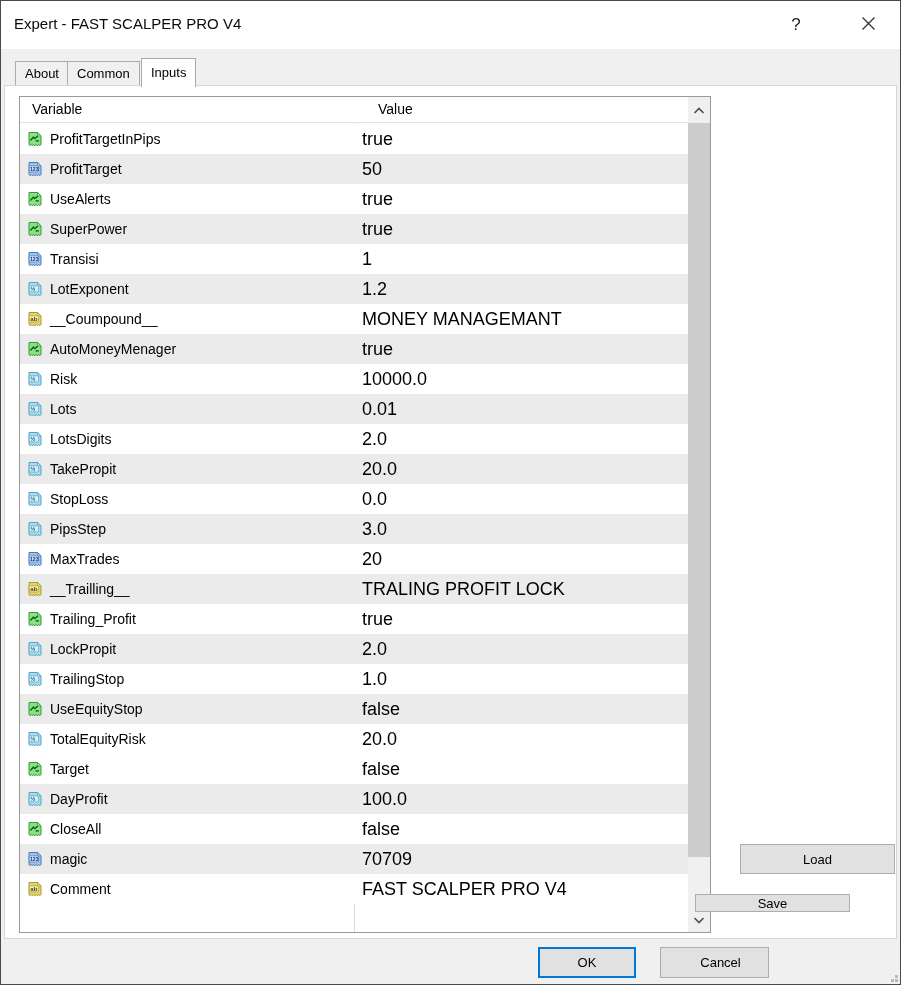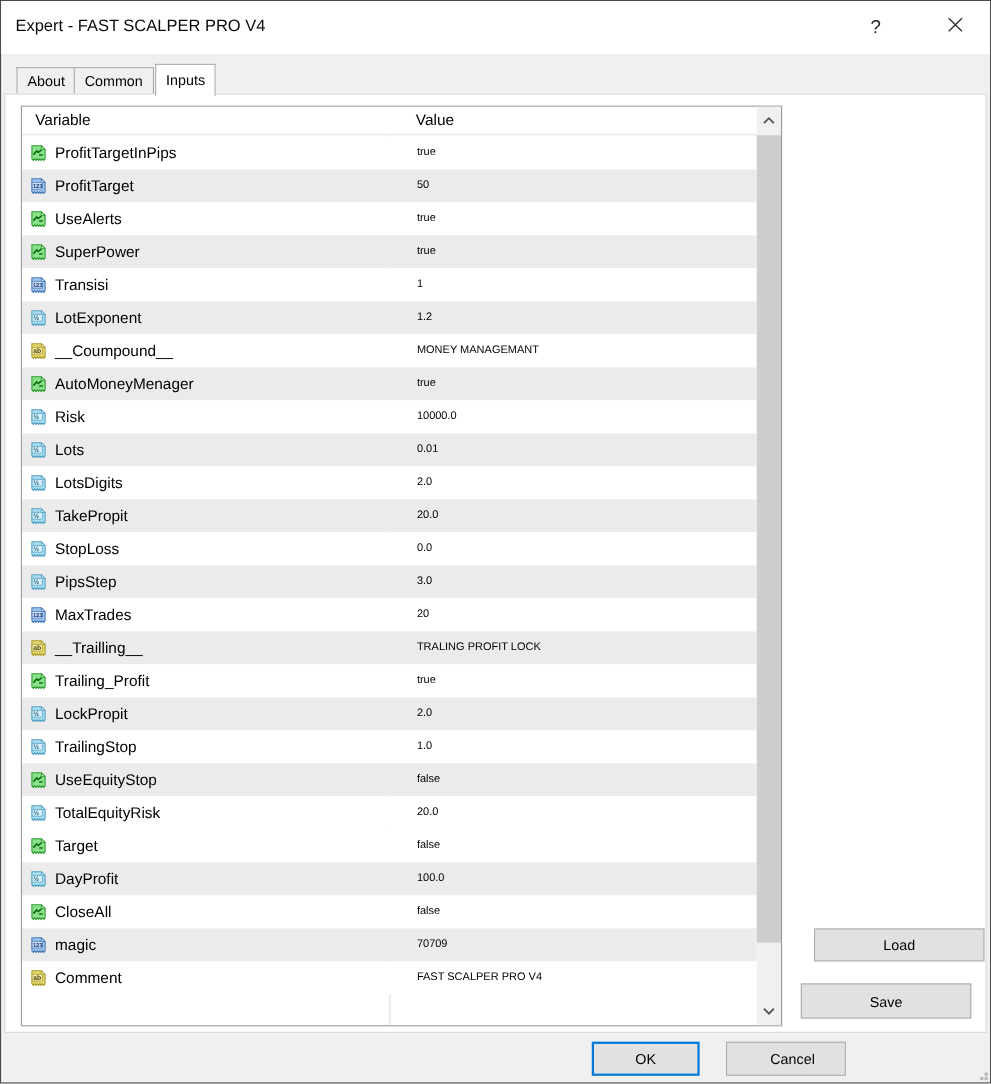--- a/index.html
+++ b/index.html
@@ -32,31 +32,31 @@
   .tbl-content { position:absolute; left:0; top:0; right:22px; bottom:0; overflow:hidden; }
   .col-divider { position:absolute; left:334px; top:0; bottom:0; width:1px; background:#dcdcdc; }
   .tbl-header { position:relative; height:26px; border-bottom:1px solid #e3e3e3; background:#ffffff;text-align:center; }
   .h-var { position:absolute; left:12px;  top:0; line-height:25px; font-size:14px; }
   .h-val { position:absolute; left:358px; top:0; line-height:25px; font-size:14px; }
   .rows { position:absolute; top:27px; left:0; right:0; }
   .row { position:relative; height:30px; background:#ffffff; }
   .row.alt { background:#ebebeb; }
   .row .icon { position:absolute; left:7px; top:7px; width:16px; height:16px; }
   .row .name  { position:absolute; left:30px;  top:0; line-height:30px; font-size:14px; white-space:nowrap; }
-  .row .value { position:absolute; left:342px; top:0; right:2px; line-height:30px; font-size:10px; white-space:nowrap; overflow:hidden;margin-left:17px; }
+  .row .value { position:absolute; left:342px; top:0; right:2px; line-height:30px; font-size:18px; white-space:nowrap; overflow:hidden; }
   
   .vscroll { position:absolute; top:0; right:0; bottom:0; width:22px; background:#f0f0f0; }
   .sb-btn { position:absolute; left:0; width:22px; height:26px; display:flex; align-items:center; justify-content:center; }
   .sb-up { top:0; } .sb-down { bottom:0; }
   .sb-thumb { position:absolute; left:0; top:26px; width:22px; height:734px; background:#cdcdcd; }
   
   .btn { position:absolute; background:#e1e1e1; border:1px solid #adadad; font-size:13px;
          display:flex; align-items:center; justify-content:center; cursor:default; z-index:7; }
   .btn-load   { left:727px; top:843px; width:155px; height:30px;margin-left:12px; }
-  .btn-save   { left:727px; top:893px; width:155px; height:32px; }
+  .btn-save   { left:694px; top:893px; width:155px; height:18px; }
   .btn-ok     { left:537px; top:946px; width:98px; height:31px; border:2px solid #0078d7; }
   .btn-cancel { left:659px; top:946px; width:109px; height:31px;padding-left:12px; }
   .btn-reset  { left:781px; top:986px; width:94px; height:31px;align-items:center; }
   
   .grip { position:absolute; right:2px; bottom:2px; width:9px; height:9px; }
   .grip i { position:absolute; width:3px; height:3px; background:#b9b9b9; }
   .grip i.a { right:0; bottom:0; } .grip i.b { right:4px; bottom:0; } .grip i.c { right:0; bottom:4px; }
 </style>
 </head>
 <body>

